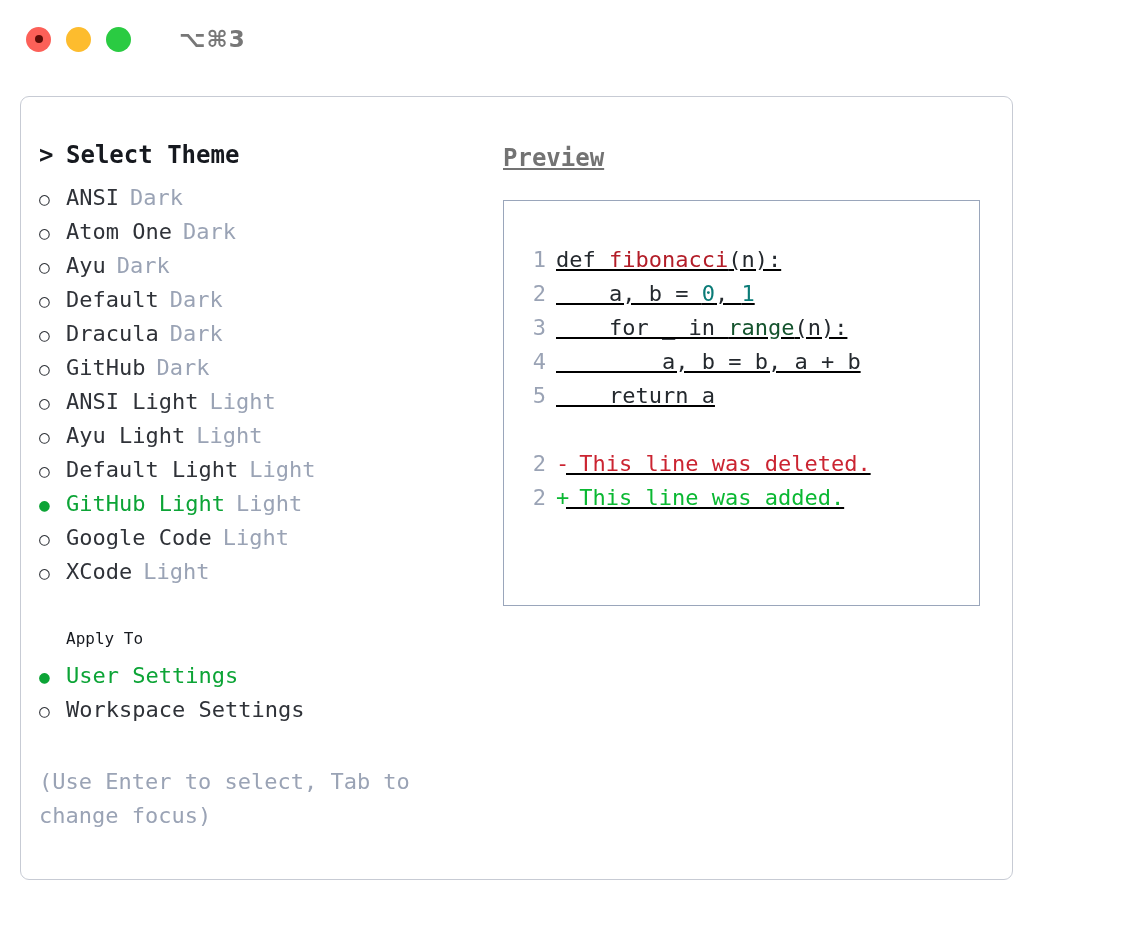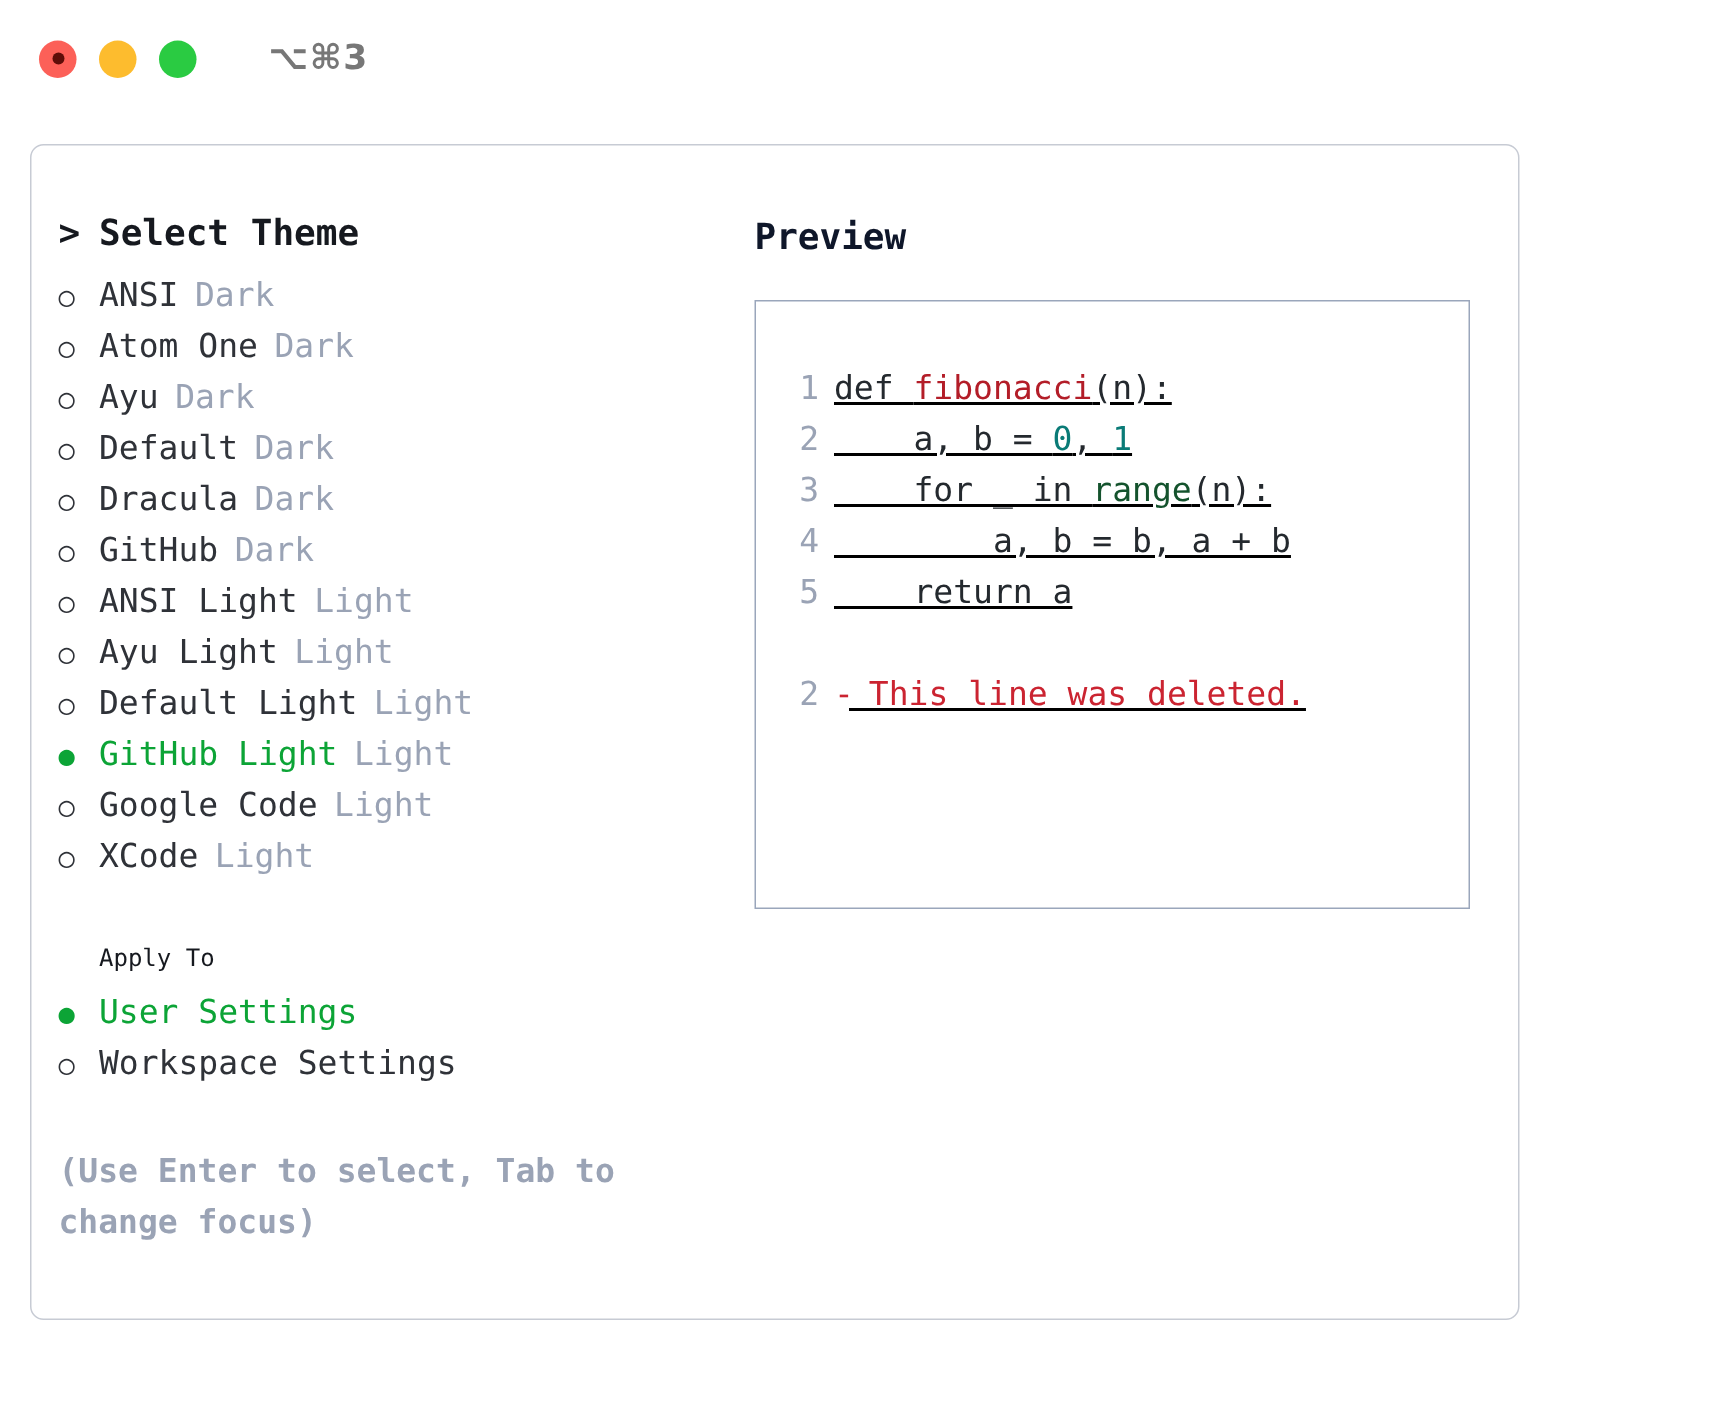--- a/index.html
+++ b/index.html
@@ -131,30 +131,30 @@
   }
   .spacer-block { height: 46px; }
 
   .hint {
     margin-top: 34px;
     font-size: 22px;
     color: #9aa3b5;
     line-height: 34px;
     width: 412px;
     white-space: pre-wrap;
-    font-weight: bold;
   }
 
   
   .preview-title {
     font-size: 24px;
     font-weight: bold;
-    color: #0f172a;
+    color: #737373;
     height: 34px;
     line-height: 34px;
+    text-decoration: underline;
   }
   .preview-box {
     margin-top: 25px;
     width: 477px;
     height: 406px;
     border: 1.5px solid #9aa6bb;
     box-sizing: border-box;
     background: #ffffff;
     padding: 42px 0 0 16px;
     text-decoration: underline;
@@ -233,18 +233,19 @@
         <div id="code-block">
             <div class="code-line"><span class="ln">1</span><span>def </span><span class="tok-fn">fibonacci</span><span>(n):</span></div>
             <div class="code-line"><span class="ln">2</span><span>    a, b = </span><span class="tok-num">0</span><span>, </span><span class="tok-num">1</span></div>
             <div class="code-line"><span class="ln">3</span><span>    for _ in </span><span class="tok-call">range</span><span>(n):</span></div>
             <div class="code-line"><span class="ln">4</span><span>        a, b = b, a + b</span></div>
             <div class="code-line"><span class="ln">5</span><span>    return a</span></div>
           </div>
         <div class="diff-gap"></div>
         <div id="diff-block">
             <div class="code-line"><span class="ln">2</span><span class="diff-mark diff-del">-</span><span class="diff-del"> This line was deleted.</span></div>
+            <div class="code-line"><span class="ln">2</span><span class="diff-mark diff-add">+</span><span class="diff-add"> This line was added.</span></div>
           </div>
       </div>
     </div>
 
   </div>
 </div>
 
 </body></html>

